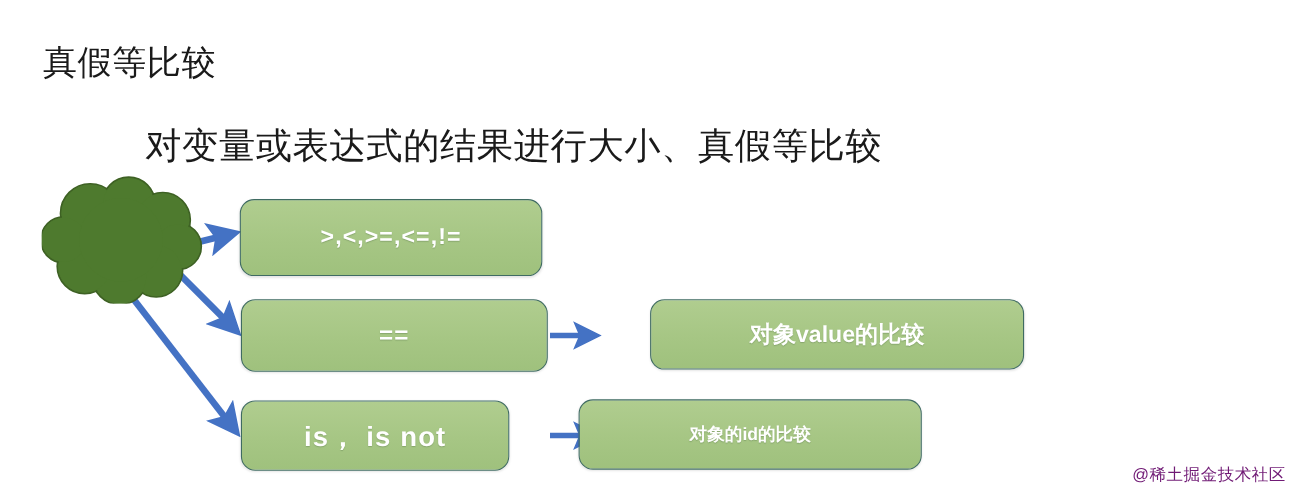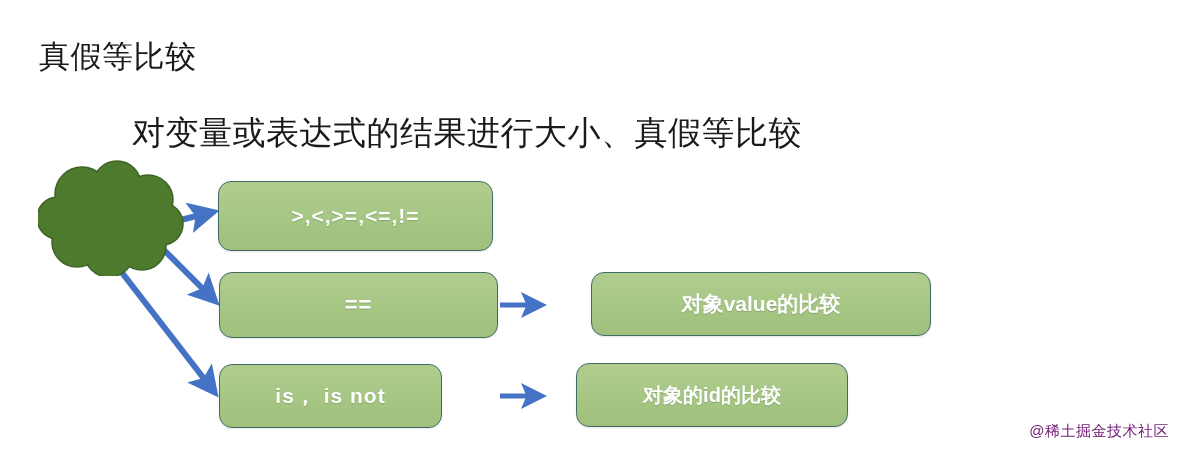--- a/index.html
+++ b/index.html
@@ -103,32 +103,32 @@
     left: 218px;  top: 181px;  width: 275px; height: 70px;
     font-size: 21px;
     letter-spacing: 1px;
   }
   #box-eqeq {
     left: 219px;  top: 272px;  width: 279px; height: 66px;
     font-size: 22px;
     letter-spacing: 1px;
   }
   #box-is {
-    left: 219px;  top: 364px;  width: 223px; height: 64px;
-    font-size: 21px;
+    left: 219px;  top: 364px;  width: 244px; height: 64px;
+    font-size: 25px;
     letter-spacing: 1px;
   }
   #box-value-cmp {
     left: 546px;  top: 272px;  width: 340px; height: 64px;
     font-size: 21px;
     margin-left: 45px;
   }
   #box-id-cmp {
-    left: 576px;  top: 363px;  width: 272px; height: 64px;
-    font-size: 20px;
+    left: 526px;  top: 363px;  width: 312px; height: 64px;
+    font-size: 16px;
   }
 
   
   #watermark {
     position: absolute;
     right: 18px;
     bottom: 12px;
     color: #701a75;
     font-size: 15px;
     letter-spacing: 0.5px;

